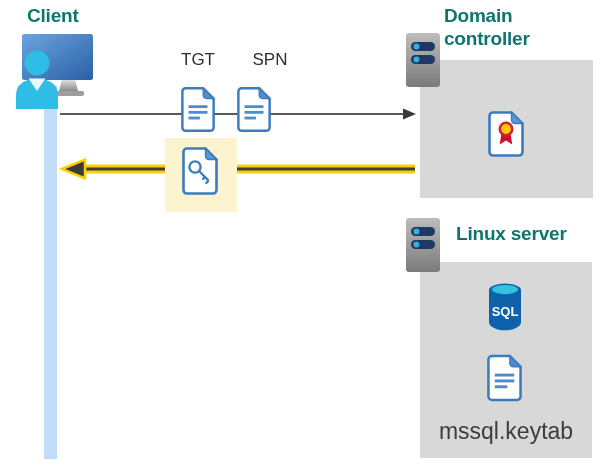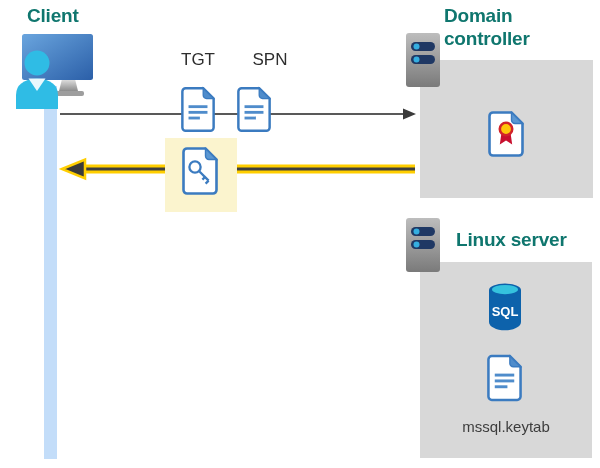--- a/index.html
+++ b/index.html
@@ -33,27 +33,27 @@
   .tgt-doc{left:180px;top:86px;z-index:4;}
   .spn-doc{left:236px;top:86px;z-index:4;}
   .key-doc{left:181px;top:147px;z-index:4;}
   
   .panel{background:#d8d8d8;z-index:1;}
   .dc-panel{left:420px;top:60px;width:173px;height:138px;}
   .linux-panel{left:420px;top:262px;width:172px;height:196px;}
   .dc-server-icon{left:405px;top:32px;z-index:5;}
   .linux-server-icon{left:405px;top:217px;z-index:5;}
   .dc-label{left:444px;top:4px;width:122px;z-index:6;}
-  .linux-label{left:456px;top:228px;white-space:nowrap;z-index:6;}
+  .linux-label{left:456px;top:222px;white-space:nowrap;z-index:6;}
   .cert-icon{left:487px;top:111px;z-index:4;}
   .sql-icon{left:487px;top:282px;z-index:4;}
   .keytab-doc{left:486px;top:354px;z-index:4;}
   .keytab-label{
     left:420px;top:418px;width:172px;text-align:center;
-    font-size:15px;color:#3d3d3d;z-index:4;
+    font-size:23px;color:#3d3d3d;z-index:4;
   }
 </style>
 </head>
 <body>
 
 <div class="abs heading client-label">Client</div>
 
 <div class="abs lifeline"></div>
 
 <svg class="abs client-icon" width="84" height="78" viewBox="0 0 84 78">

